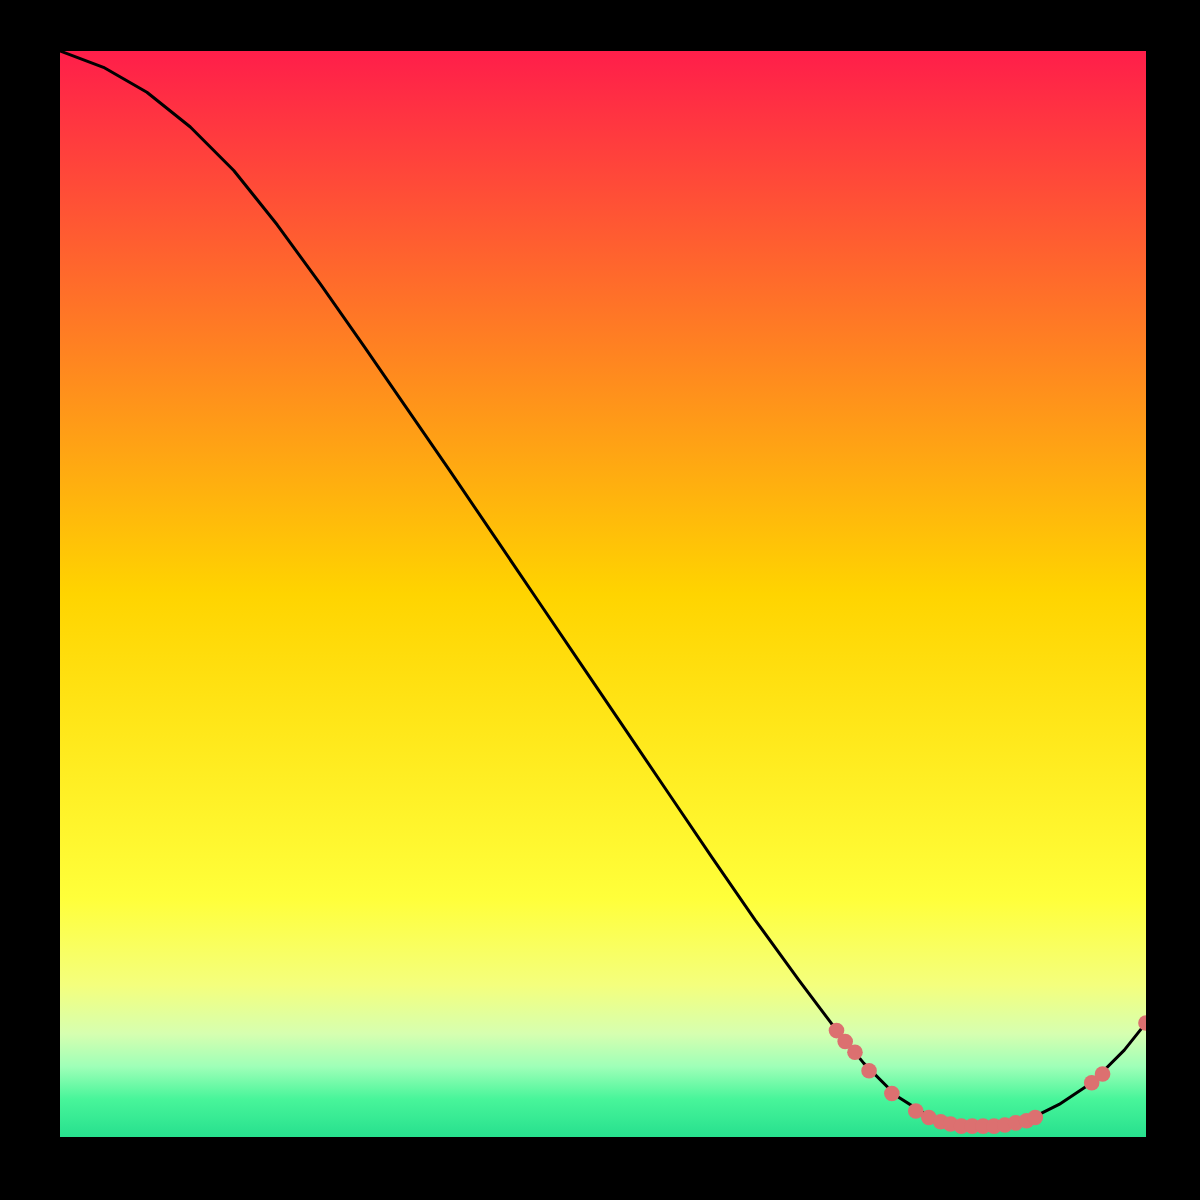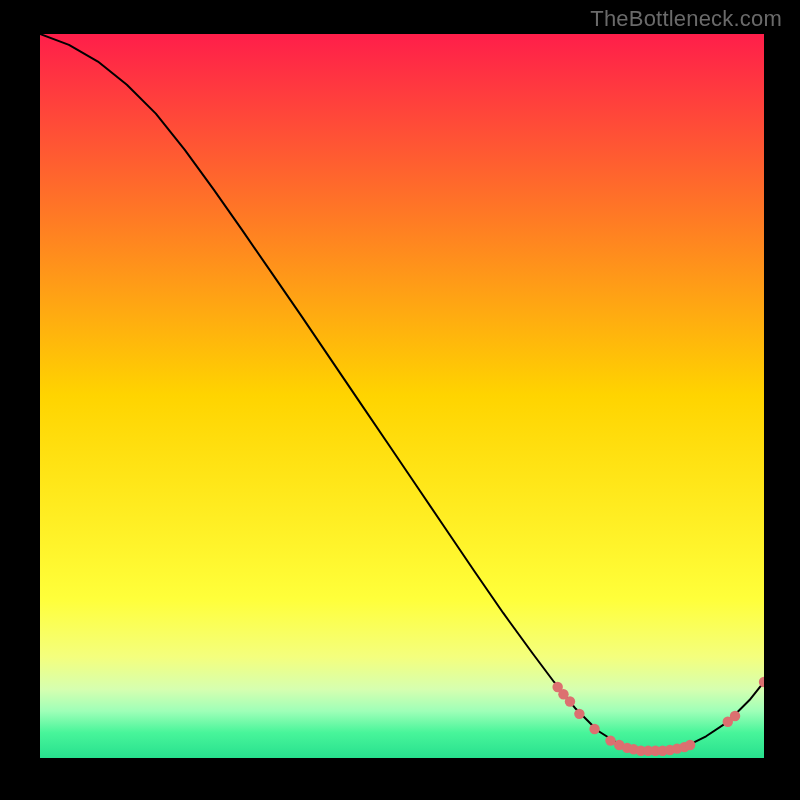--- a/index.html
+++ b/index.html
@@ -32,21 +32,20 @@
     top: 34px;
     width: 724px;
     height: 724px;
   }
   svg { display: block; }
 </style>
 </head>
 <body>
 <div class="outer">
 
-  <div class="watermark">TheBottleneck.com</div>
 
   <div class="plot">
     <svg id="chart-svg" width="724" height="724" viewBox="0 0 724 724">
         <defs>
           <linearGradient id="bg-grad" x1="0" y1="0" x2="0" y2="1">
             <stop offset="0%" stop-color="#ff1e4a"></stop>
             <stop offset="50%" stop-color="#ffd400"></stop>
             <stop offset="78%" stop-color="#ffff3a"></stop>
             <stop offset="86%" stop-color="#f4ff7d"></stop>
             <stop offset="90.5%" stop-color="#d6ffb0"></stop>

